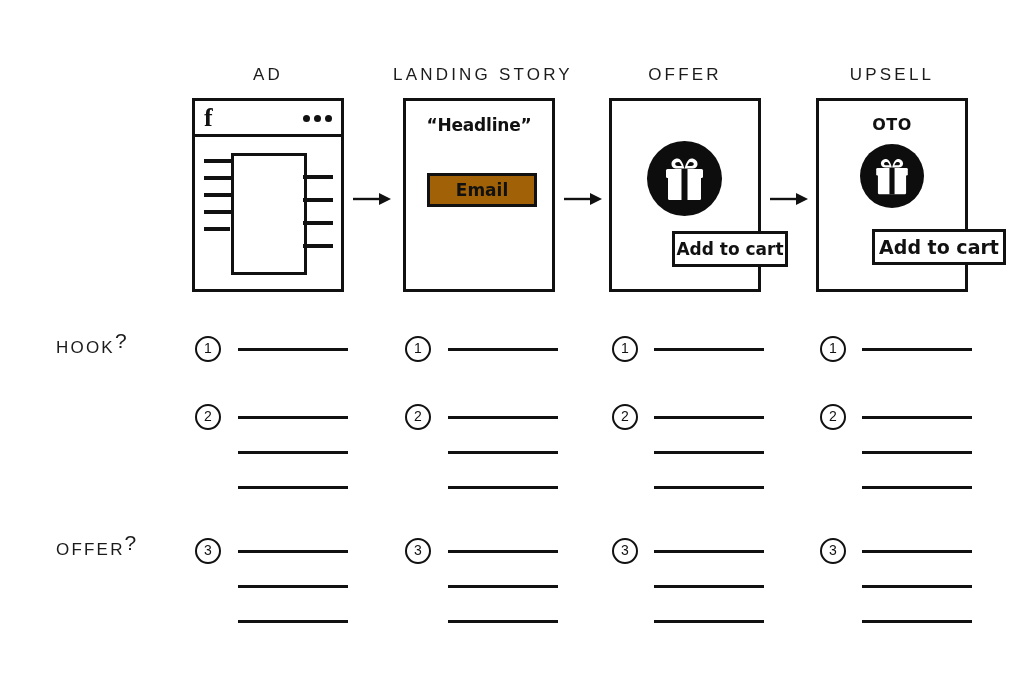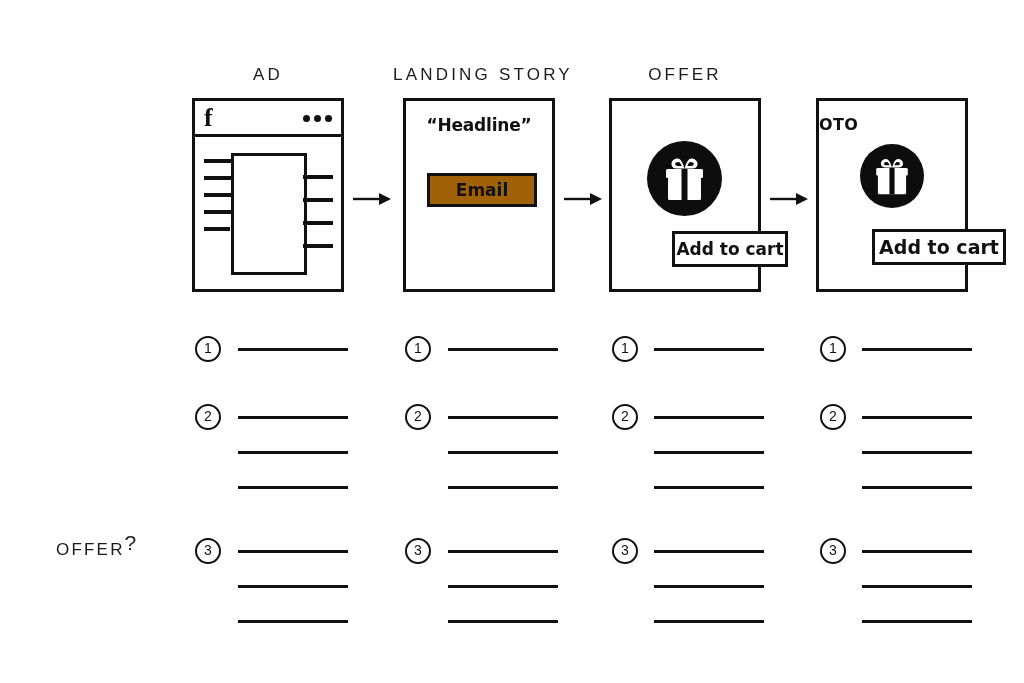--- a/index.html
+++ b/index.html
@@ -158,21 +158,21 @@
   }
   .lp-email { top: 72px; }
   .lp-submit { top: 126px; }
 
   
   .oto-label {
     position: absolute;
     left: 0;
     right: 0;
     top: 14px;
-    text-align: left;
+    text-align: center;
     font-family: "DejaVu Sans", sans-serif;
     font-size: 16px;
     font-weight: 700;
     letter-spacing: 0.4px;
     color: #111111;
   }
   .gift-circle {
     position: absolute;
     border-radius: 50%;
     background: #0d0d0d;
@@ -241,20 +241,21 @@
   }
 </style>
 </head>
 <body>
 
 <div id="stage">
 
   <div class="col-header" style="left:192px;width:152px;">AD</div>
   <div class="col-header" style="left:393px;width:172px;">LANDING STORY</div>
   <div class="col-header" style="left:609px;width:152px;">OFFER</div>
+  <div class="col-header" style="left:816px;width:152px;">UPSELL</div>
 
   <div class="card" style="left:192px;">
     <div class="ad-bar">
       <span class="ad-f">f</span>
       <span class="ad-dots">
         <i></i>
         <i></i>
         <i></i>
       </span>
     </div>
@@ -324,20 +325,23 @@
       <path d="M28 5 L40 11 L28 17 Z" fill="#111111"></path>
     </svg>
   </div>
   <div class="arrow" style="left:768px;">
     <svg width="42" height="22" viewBox="0 0 42 22">
       <line x1="2" y1="11" x2="30" y2="11" stroke="#111111" stroke-width="2.4"></line>
       <path d="M28 5 L40 11 L28 17 Z" fill="#111111"></path>
     </svg>
   </div>
 
+  <div class="row-label" style="top:334px;">
+    <span>HOOK</span><span class="q">?</span>
+  </div>
   <div class="row-label" style="top:536px;">
     <span>OFFER</span><span class="q">?</span>
   </div>
 
   <div class="bullet" style="left:195px;top:336px;">1</div>
   <div class="rule" style="left:238px;top:348px;width:110px;"></div>
   <div class="bullet" style="left:405px;top:336px;">1</div>
   <div class="rule" style="left:448px;top:348px;width:110px;"></div>
   <div class="bullet" style="left:612px;top:336px;">1</div>
   <div class="rule" style="left:654px;top:348px;width:110px;"></div>

